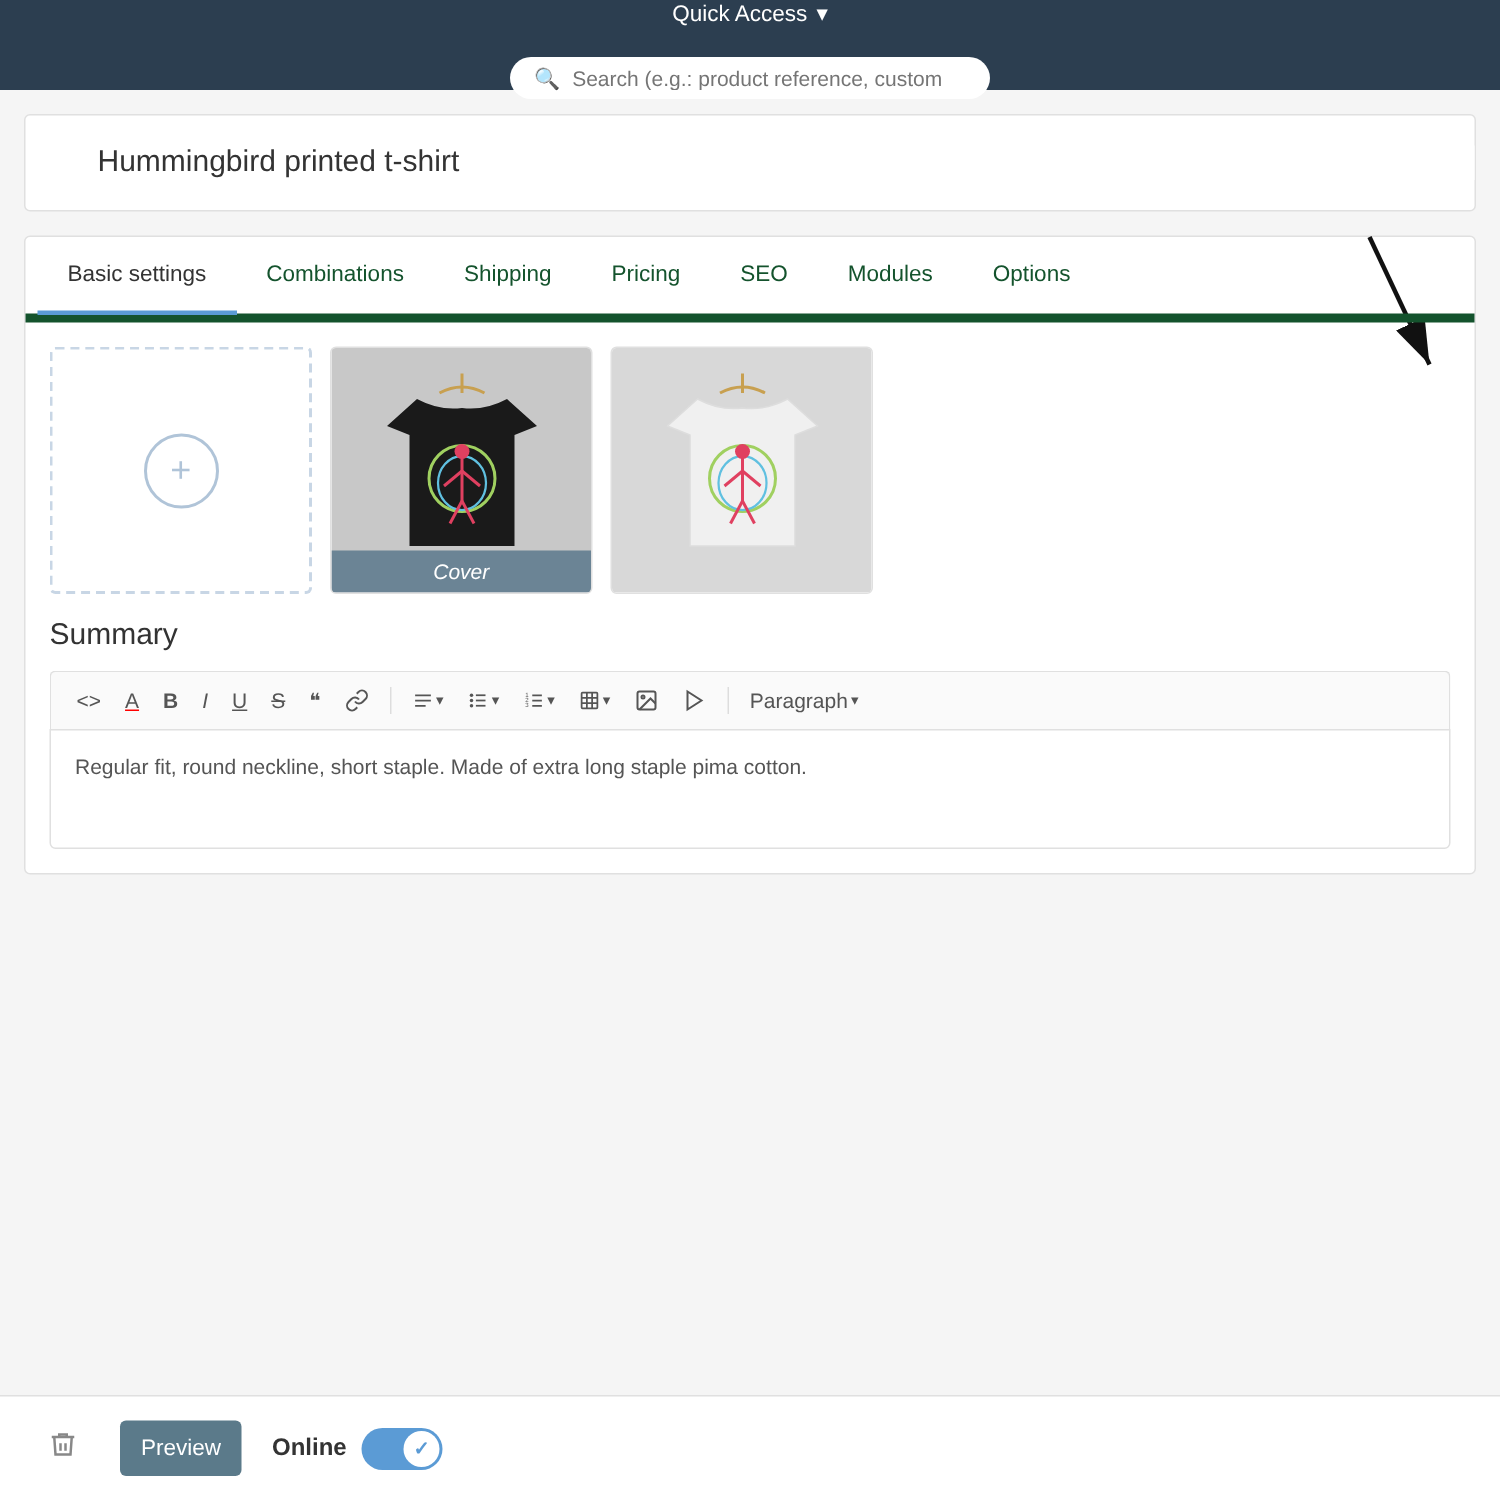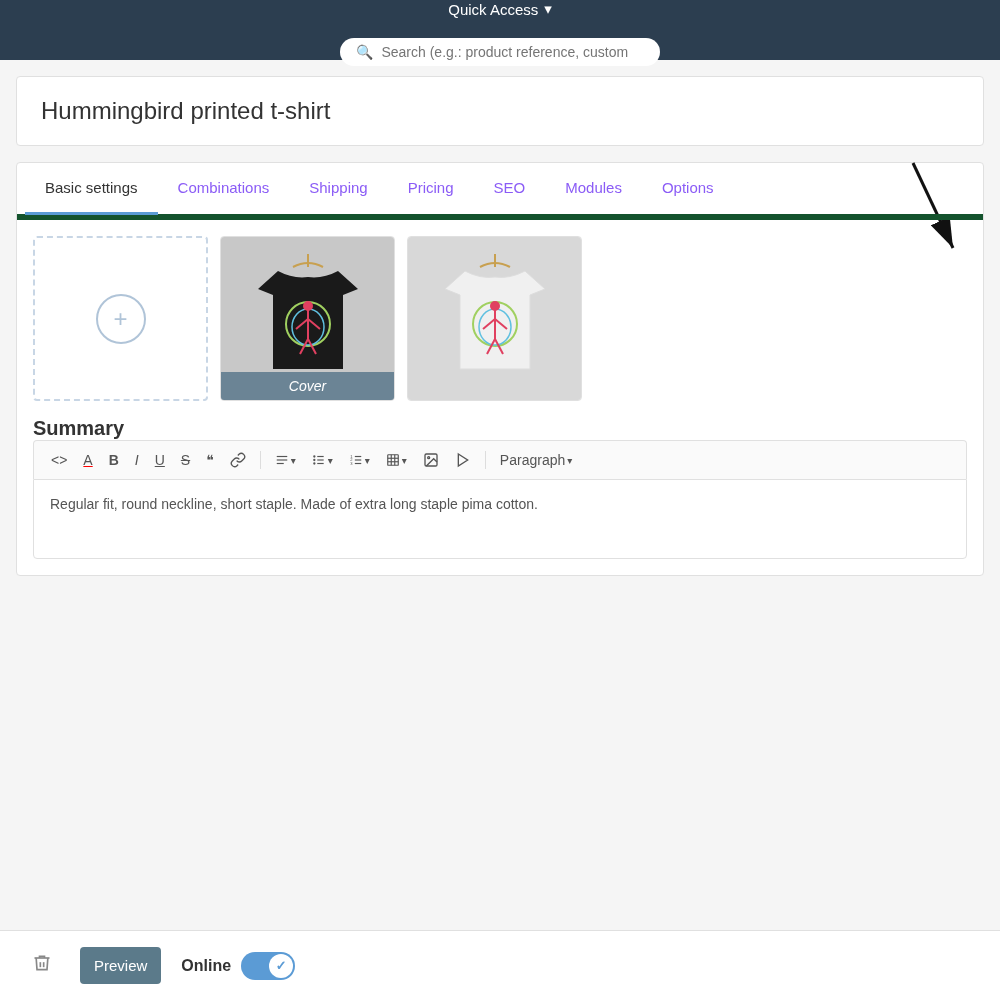--- a/index.html
+++ b/index.html
@@ -52,43 +52,44 @@
     .product-title-card {
       background: #fff;
       border: 1px solid #e0e0e0;
       border-radius: 4px;
       padding: 20px 24px;
       margin-bottom: 16px;
     }
     .product-title-card input {
       border: none;
       outline: none;
-      font-size: 24px;
+      font-size: 20px;
       font-weight: 300;
       color: #333;
       width: 100%;
+      margin-left: 24px;
     }
 
     
     .tabs-card {
       background: #fff;
       border: 1px solid #e0e0e0;
       border-radius: 4px;
       margin-bottom: 16px;
     }
     .tabs-header {
       display: flex;
       border-bottom: 6px solid #14532d;
       padding: 0 8px;
       position: relative;
     }
     .tab {
       padding: 16px 20px;
       font-size: 15px;
-      color: #8b5cf6;
+      color: #14532d;
       cursor: pointer;
       border-bottom: 3px solid transparent;
       margin-bottom: -1px;
     }
     .tab.active {
       color: #333;
       border-bottom: 3px solid #5b9bd5;
       font-weight: 500;
     }
 
@@ -160,23 +161,23 @@
       align-items: center;
       justify-content: center;
     }
 
     
     .summary-section {
       padding: 0 16px 16px 16px;
     }
     .summary-title {
       font-size: 20px;
-      font-weight: 700;
+      font-weight: 400;
       color: #333;
-      margin-bottom: 0;
+      margin-bottom: 12px;
     }
     .editor-toolbar {
       border: 1px solid #e0e0e0;
       border-bottom: none;
       border-radius: 4px 4px 0 0;
       background: #fafafa;
       padding: 8px 12px;
       display: flex;
       align-items: center;
       gap: 6px;

